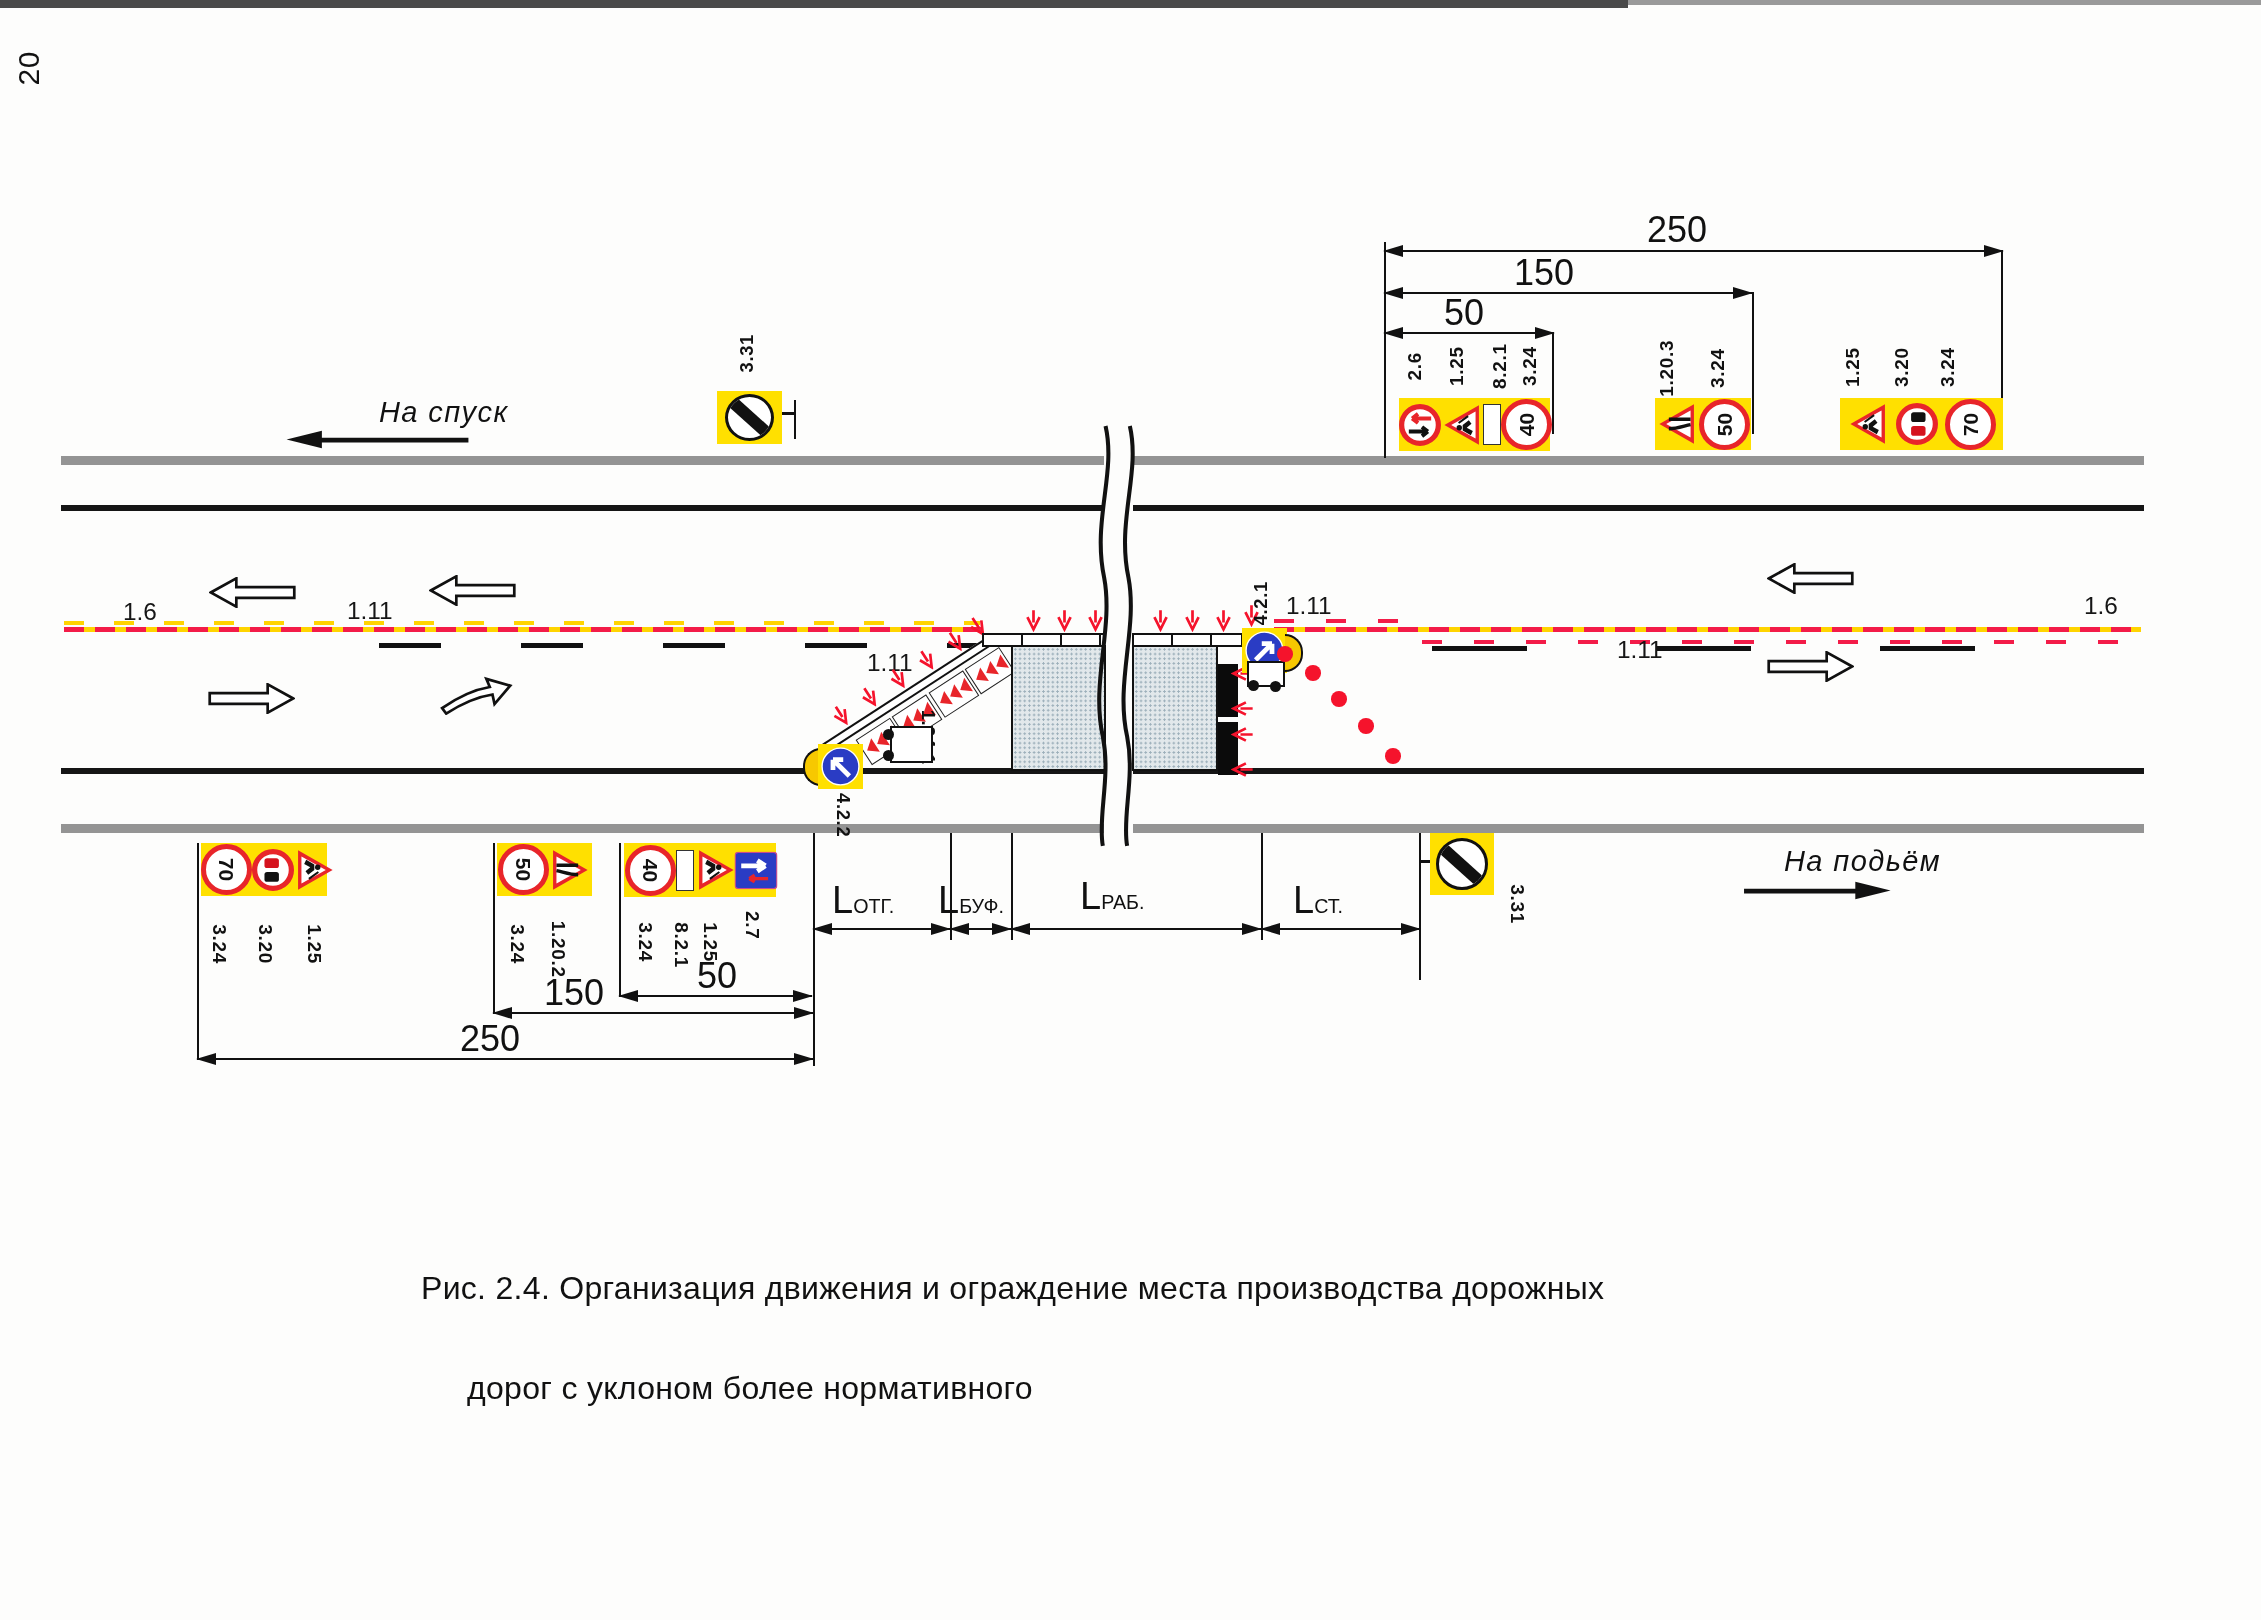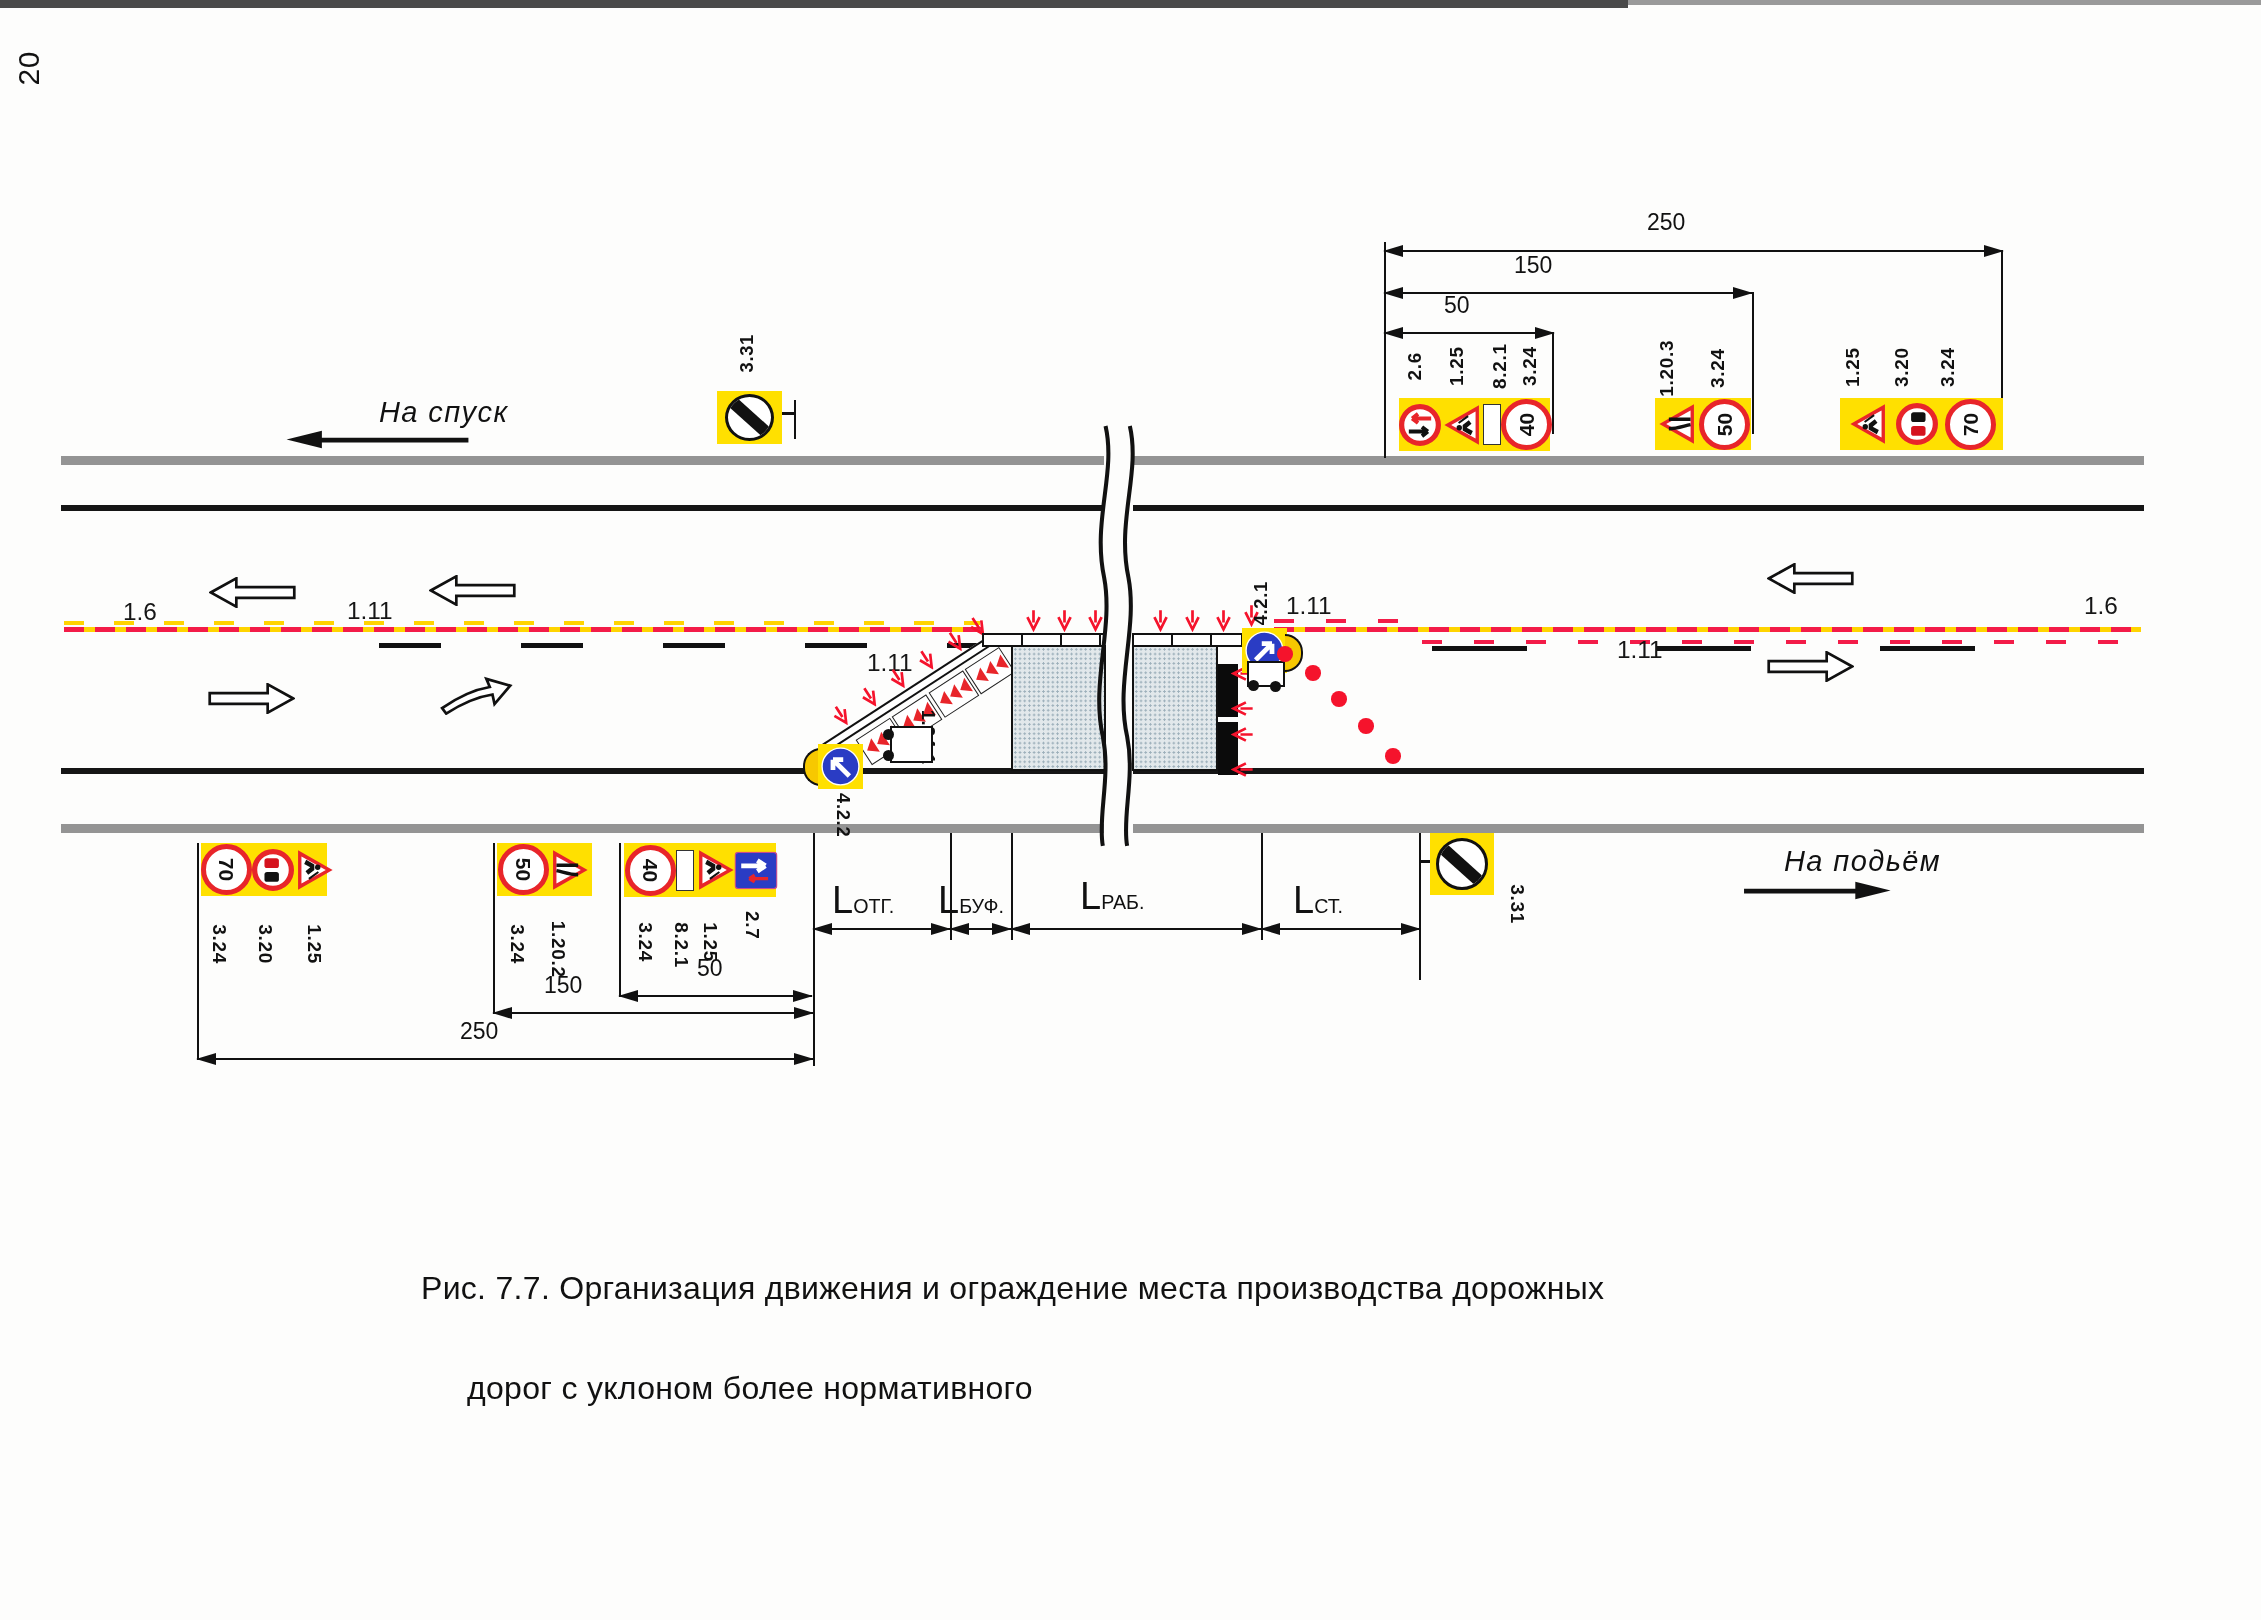--- a/index.html
+++ b/index.html
@@ -18,21 +18,21 @@
   .mk-yel-sparse{height:4.1px;background:repeating-linear-gradient(90deg,#ffd400 0 20.4px,rgba(0,0,0,0) 20.4px 50px);}
   .mk-red-sparse{height:4.1px;background:repeating-linear-gradient(90deg,#f31c48 0 20.4px,rgba(0,0,0,0) 20.4px 52px);}
   .mk-old-l{height:4.7px;background:repeating-linear-gradient(90deg,#111 0 62px,rgba(0,0,0,0) 62px 142px);}
   .mk-old-r{height:4.7px;background:repeating-linear-gradient(90deg,#111 0 95px,rgba(0,0,0,0) 95px 224px);}
   
   .lab{font-size:24.4px;color:#161616;}
   .vlab{width:81px;text-align:center;font-size:19px;font-weight:bold;line-height:20.4px;letter-spacing:0.7px;}
   .rot-ccw{transform:rotate(-90deg);}
   .rot-cw{transform:rotate(90deg);}
   .dir-text{font-size:29px;font-style:italic;letter-spacing:1.4px;margin-left:36px;}
-  .dimnum{font-size:23px;}
+  .dimnum{font-size:36px;}
   .cap{font-size:32px;letter-spacing:0.3px;}
   
   .dim{height:2px;background:#111;}
   .ah{position:absolute;width:0;height:0;border-top:6.1px solid transparent;border-bottom:6.1px solid transparent;top:-5.4px;}
   .ah-l{left:-0.7px;border-right:20.4px solid #111;}
   .ah-r{right:-0.7px;border-left:20.4px solid #111;}
   .vline{width:2px;background:#111;}
   .tick{height:2.7px;background:#111;}
   
   .panel{background:#ffe000;display:flex;align-items:center;justify-content:space-evenly;}
@@ -440,17 +440,17 @@
       </div>
   </div>
   <div class="abs vlab rot-cw" style="left:1476px;top:894px;">3.31</div>
 
   <div class="abs dir-text" style="left:1748px;top:845px;">На  подьём</div>
   <svg class="abs" style="left:1744px;top:881px;" width="148" height="19" viewBox="0 0 218 28">
     <path d="M0 15 L170 15" stroke="#111" stroke-width="7"></path>
       <polygon points="216,14 164,1 164,27" fill="#111"></polygon>
     </svg>
 
-  <div class="abs cap" style="left:421px;top:1270px;">Рис. 7.7. Организация движения и ограждение места производства дорожных</div>
+  <div class="abs cap" style="left:421px;top:1270px;">Рис. 2.4. Организация движения и ограждение места производства дорожных</div>
   <div class="abs cap" style="left:467px;top:1370px;">дорог с уклоном более нормативного</div>
 
 </div>
 
 
 </body></html>

